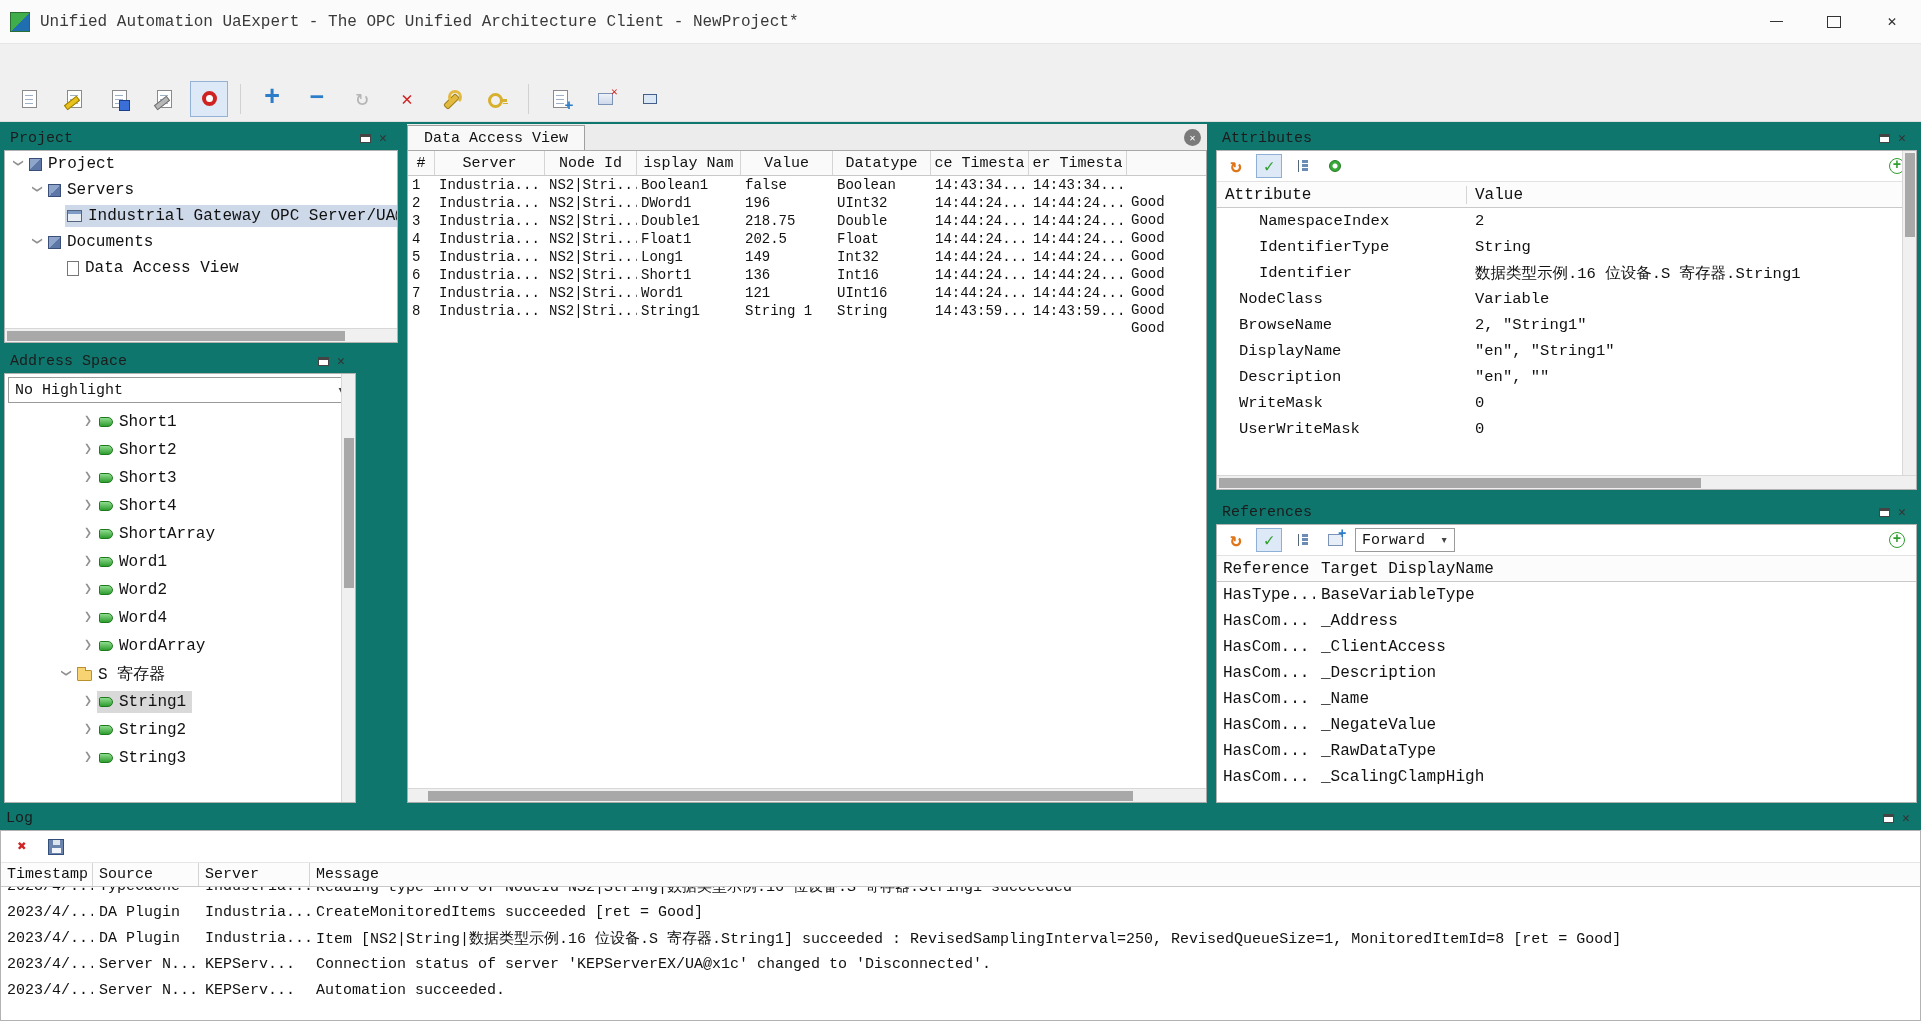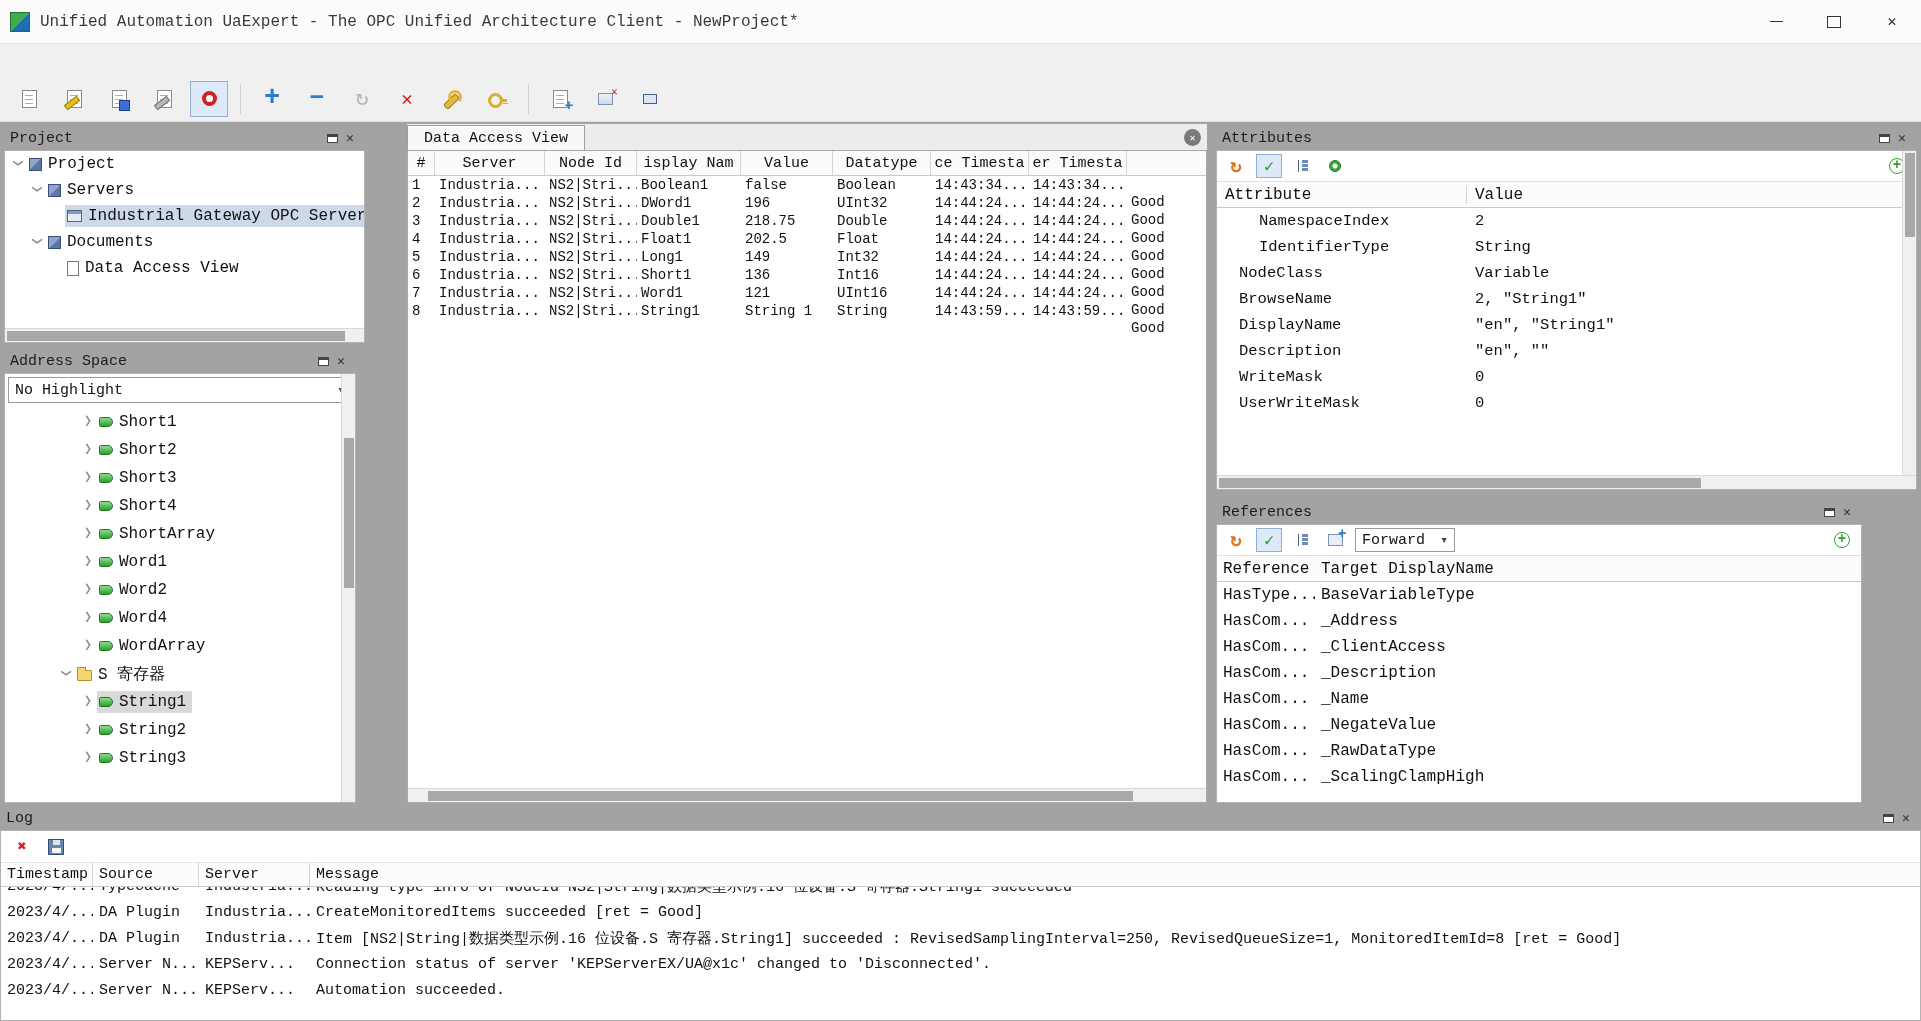--- a/index.html
+++ b/index.html
@@ -1,18 +1,18 @@
 <!DOCTYPE html>
 <html><head>
 <meta charset="utf-8">
 <style>
   * { box-sizing: border-box; margin: 0; padding: 0; }
   html,body { width:1921px; height:1021px; overflow:hidden; }
   body { font-family:"Liberation Mono","DejaVu Sans Mono",monospace; color:#111; background:#f0f0f0; }
-  .app { position:relative; width:1921px; height:1021px; background:#a3a3a3; }
+  .app { position:relative; width:1921px; height:1021px; background:#0f766e; }
 
   
   .titlebar { height:44px; background:#fbfbfb; display:flex; align-items:center; padding-left:10px; border-bottom:1px solid #e6e6e6; }
   .app-icon { width:20px; height:20px; margin-right:10px; background:linear-gradient(135deg,#3fae4a 0 50%,#1f6fb0 50%); border:1px solid #2a6e33; }
   .win-title { font-size:16px; color:#3a3a3a; }
   .win-controls { margin-left:auto; display:flex; height:44px; }
   .win-btn { width:58px; height:44px; display:flex; align-items:center; justify-content:center; }
   .wmin::before { content:""; display:block; width:13px; height:1px; background:#333; }
   .wmax { position:relative; }
   .wmax::before { content:""; display:block; width:12px; height:10px; border:1px solid #333; background:#fbfbfb; }
@@ -98,32 +98,32 @@
   .dav-header span:nth-child(2), .dav-row span:nth-child(2) { width:110px; }
   .dav-header span:nth-child(3), .dav-row span:nth-child(3) { width:92px; }
   .dav-header span:nth-child(4), .dav-row span:nth-child(4) { width:104px; }
   .dav-header span:nth-child(5), .dav-row span:nth-child(5) { width:92px; }
   .dav-header span:nth-child(6), .dav-row span:nth-child(6) { width:98px; }
   .dav-header span:nth-child(7), .dav-row span:nth-child(7) { width:98px; }
   .dav-header span:nth-child(8), .dav-row span:nth-child(8) { width:98px; }
   .dav-header span:nth-child(9), .dav-row span:nth-child(9) { width:76px; border-right:none;margin-top:33px; }
 
   
-  #project-panel { left:4px; top:126px; width:361px; height:217px; }
+  #project-panel { left:4px; top:126px; width:394px; height:217px; }
   #project-panel .panel-content { height:193px; }
   #addr-panel { left:4px; top:349px; width:352px; height:454px; }
   #addr-panel .panel-content { height:430px; }
   .combo { height:26px; margin:3px; border:1px solid #9a9a9a; background:#fff; display:flex; align-items:center; padding:0 6px; font-size:15px; position:relative; }
   .combo::after { content:"\25BE"; position:absolute; right:6px; color:#444; font-size:13px; }
   .addr-tree { position:absolute; top:34px; left:0; right:14px; bottom:0; overflow:hidden; }
 
   
   #attr-panel { left:1216px; top:126px; width:701px; height:364px; }
   #attr-panel .panel-content { height:340px; }
-  #ref-panel { left:1216px; top:500px; width:646px; height:303px; }
+  #ref-panel { left:1216px; top:500px; width:701px; height:303px; }
   #ref-panel .panel-content { height:279px; }
   .mini-toolbar { height:31px; display:flex; align-items:center; gap:7px; padding:0 6px; background:#fff; border-bottom:1px solid #e2e2e2; }
   .sbtn { width:26px; height:24px; display:flex; align-items:center; justify-content:center; border:1px solid transparent; background:transparent; }
   .sbtn.active { border:1px solid #8fb0d6; background:#dde9f6; }
   .g-refresh-o::before { content:"\21BB"; color:#e0761c; font-size:19px; font-weight:bold; }
   .g-check::before { content:"\2713"; color:#2f9e2f; font-size:17px; font-weight:bold; }
   .i-hier { width:14px; height:14px; position:relative; }
   .i-hier::before { content:""; position:absolute; left:3px; top:1px; width:1px; height:12px; background:#567; }
   .i-hier::after { content:""; position:absolute; left:7px; top:1px; width:6px; height:3px; background:#6b8cb5; box-shadow:0 4px 0 #6b8cb5, 0 8px 0 #6b8cb5; }
   .i-dot { width:12px; height:12px; border-radius:50%; border:1px solid #1d7a1d; background:radial-gradient(circle,#fff 0 2px,#39a939 3px); }
@@ -555,20 +555,27 @@
           </span>
           <span class="attr-value">2</span>
         </div>
           <div class="attr-row" style="--indent: 1;">
           <span class="attr-name-cell">
             <span class="expander exp-none"></span>
             <span class="attr-name">IdentifierType</span>
           </span>
           <span class="attr-value">String</span>
         </div>
+          <div class="attr-row" style="--indent: 1;">
+          <span class="attr-name-cell">
+            <span class="expander exp-none"></span>
+            <span class="attr-name">Identifier</span>
+          </span>
+          <span class="attr-value">数据类型示例.16 位设备.S 寄存器.String1</span>
+        </div>
           <div class="attr-row" style="--indent: 0;">
           <span class="attr-name-cell">
             <span class="expander exp-none"></span>
             <span class="attr-name">NodeClass</span>
           </span>
           <span class="attr-value">Variable</span>
         </div>
           <div class="attr-row" style="--indent: 0;">
           <span class="attr-name-cell">
             <span class="expander exp-none"></span>

